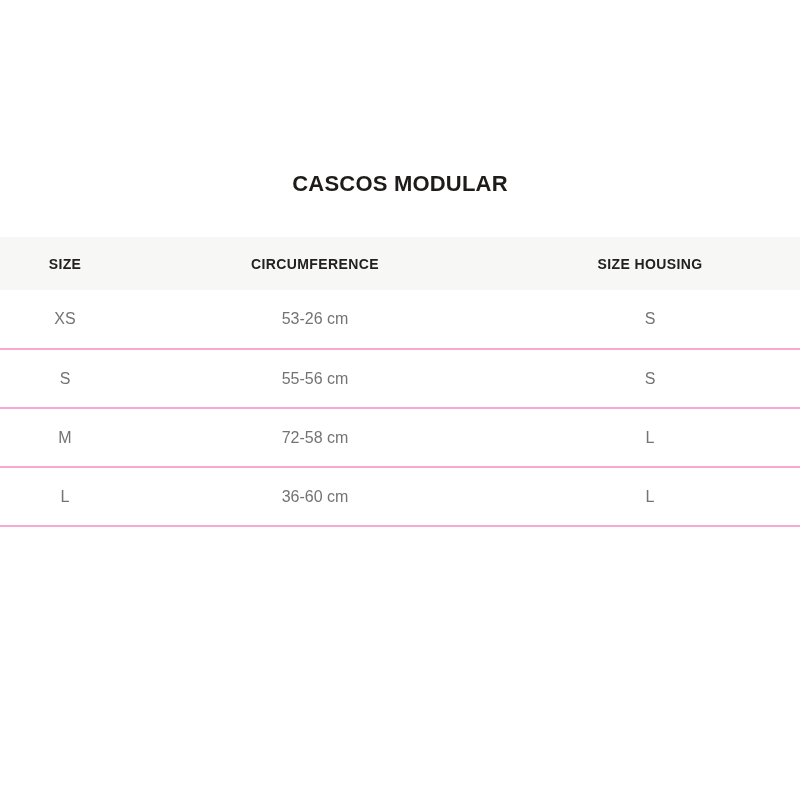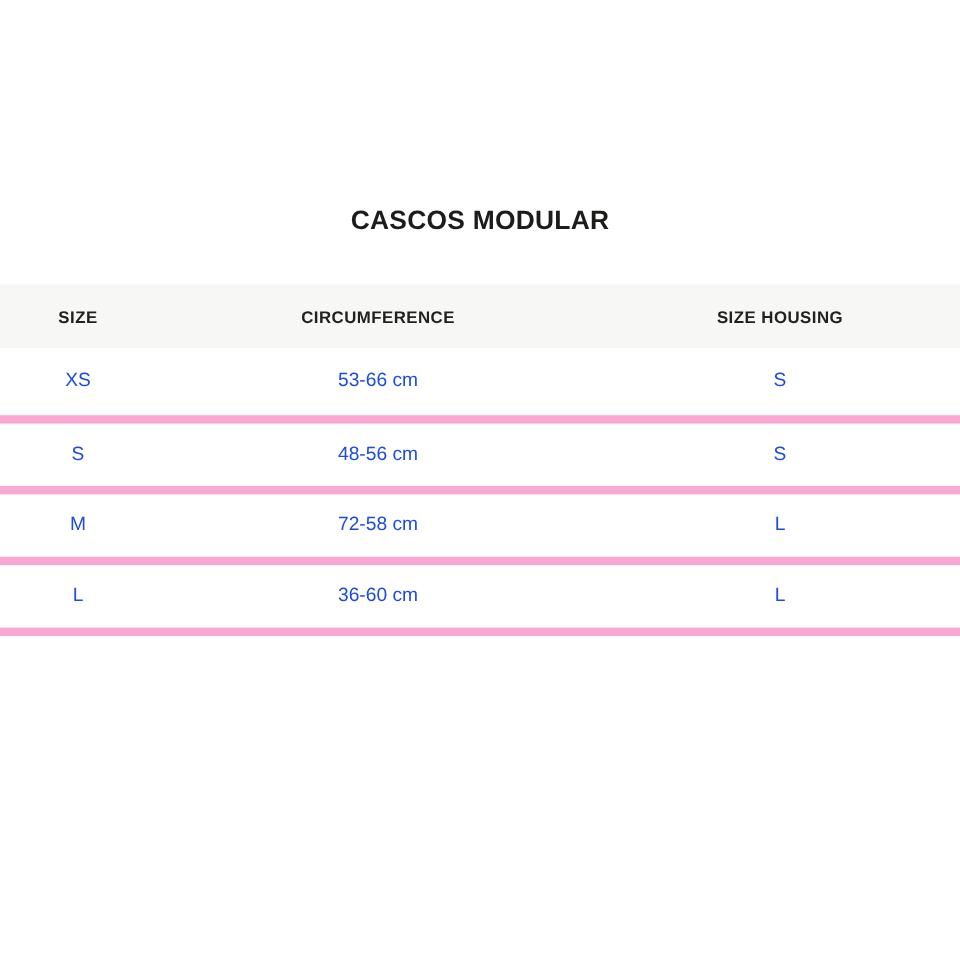--- a/index.html
+++ b/index.html
@@ -44,22 +44,22 @@
     text-align: center;
     vertical-align: middle;
     margin-left: 16px;
   }
   .size-table td {
     height: 59px;
     font-size: 16px;
     font-weight: 400;
     text-align: center;
     vertical-align: middle;
-    color: #1d4ed8;
-    border-bottom: 7px solid #f9a8d4;
+    color: #737373;
+    border-bottom: 2px solid #f9a8d4;
     background: #ffffff;
   }
 </style>
 </head>
 <body>
 
 <div class="page">
 
   <div class="page-title">CASCOS MODULAR</div>
 
@@ -72,26 +72,26 @@
     <thead>
       <tr>
         <th>SIZE</th>
         <th>CIRCUMFERENCE</th>
         <th>SIZE HOUSING</th>
       </tr>
     </thead>
     <tbody>
       <tr>
         <td>XS</td>
-        <td>53-66 cm</td>
+        <td>53-26 cm</td>
         <td>S</td>
       </tr>
       <tr>
         <td>S</td>
-        <td>48-56 cm</td>
+        <td>55-56 cm</td>
         <td>S</td>
       </tr>
       <tr>
         <td>M</td>
         <td>72-58 cm</td>
         <td>L</td>
       </tr>
       <tr>
         <td>L</td>
         <td>36-60 cm</td>

